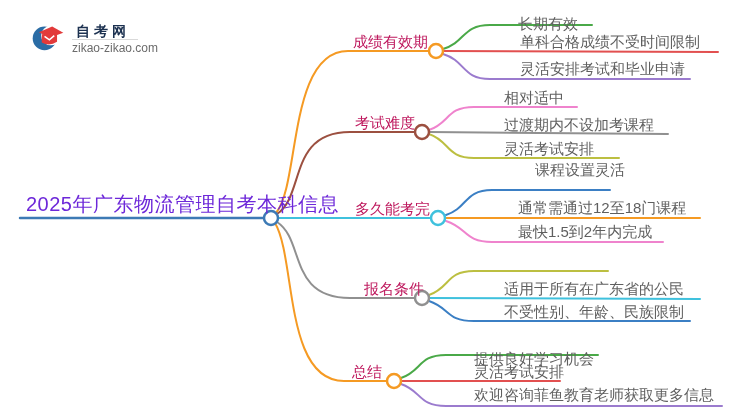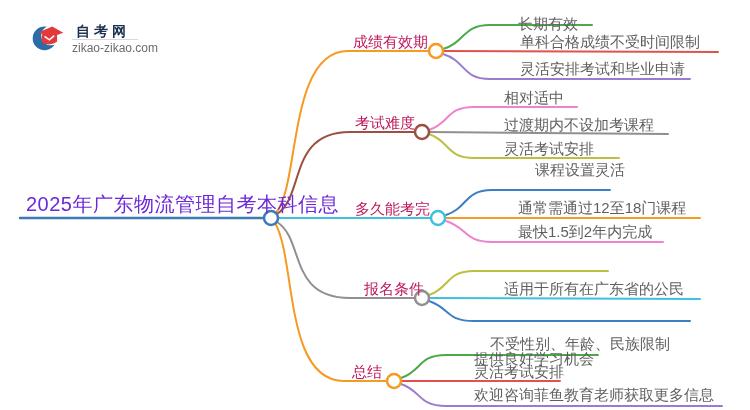--- a/index.html
+++ b/index.html
@@ -93,20 +93,20 @@
   <div class="label" style="left:504px;top:117px;">过渡期内不设加考课程</div>
   <div class="label" style="left:504px;top:141px;">灵活考试安排</div>
 
   <div class="label branch-label" style="left:355px;top:201px;">多久能考完</div>
   <div class="label" style="left:518px;top:162px;margin-left:17px;">课程设置灵活</div>
   <div class="label" style="left:518px;top:200px;">通常需通过12至18门课程</div>
   <div class="label" style="left:518px;top:224px;">最快1.5到2年内完成</div>
 
   <div class="label branch-label" style="left:352px;top:281px;margin-left:12px;">报名条件</div>
   <div class="label" style="left:504px;top:281px;">适用于所有在广东省的公民</div>
-  <div class="label" style="left:490px;top:304px;margin-top:32px;">不受性别、年龄、民族限制</div>
+  <div class="label" style="left:504px;top:304px;">不受性别、年龄、民族限制</div>
 
   <div class="label branch-label" style="left:352px;top:364px;">总结</div>
   <div class="label" style="left:474px;top:338px;margin-top:13px;">提供良好学习机会</div>
   <div class="label" style="left:474px;top:364px;">灵活考试安排</div>
   <div class="label" style="left:474px;top:387px;">欢迎咨询菲鱼教育老师获取更多信息</div>
 
 </div>
 
 </body></html>

